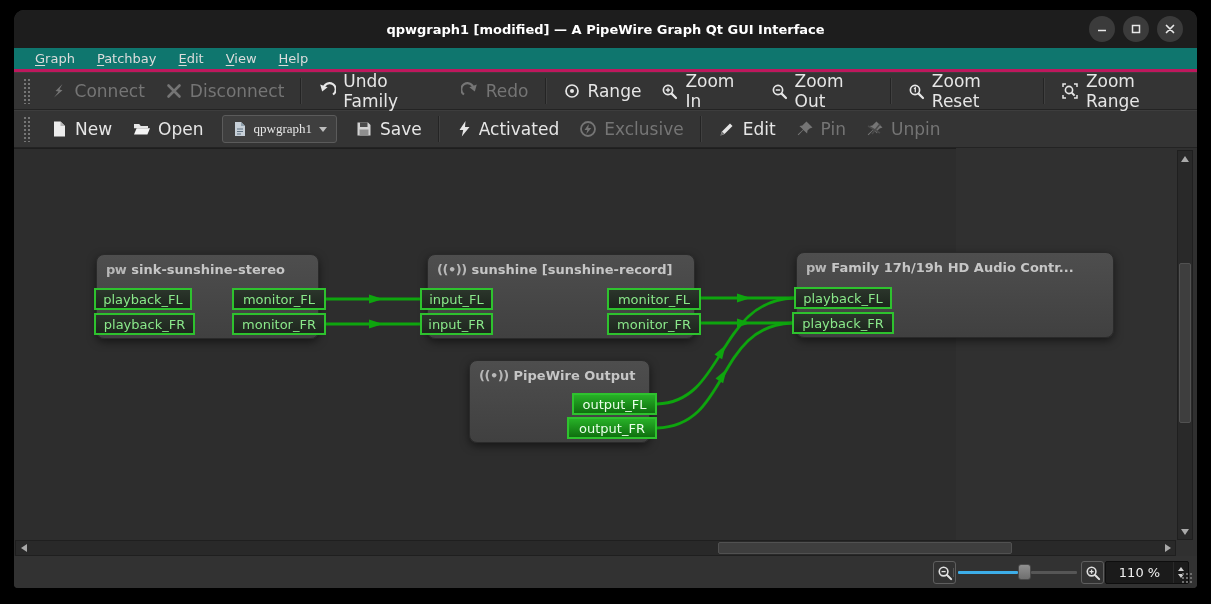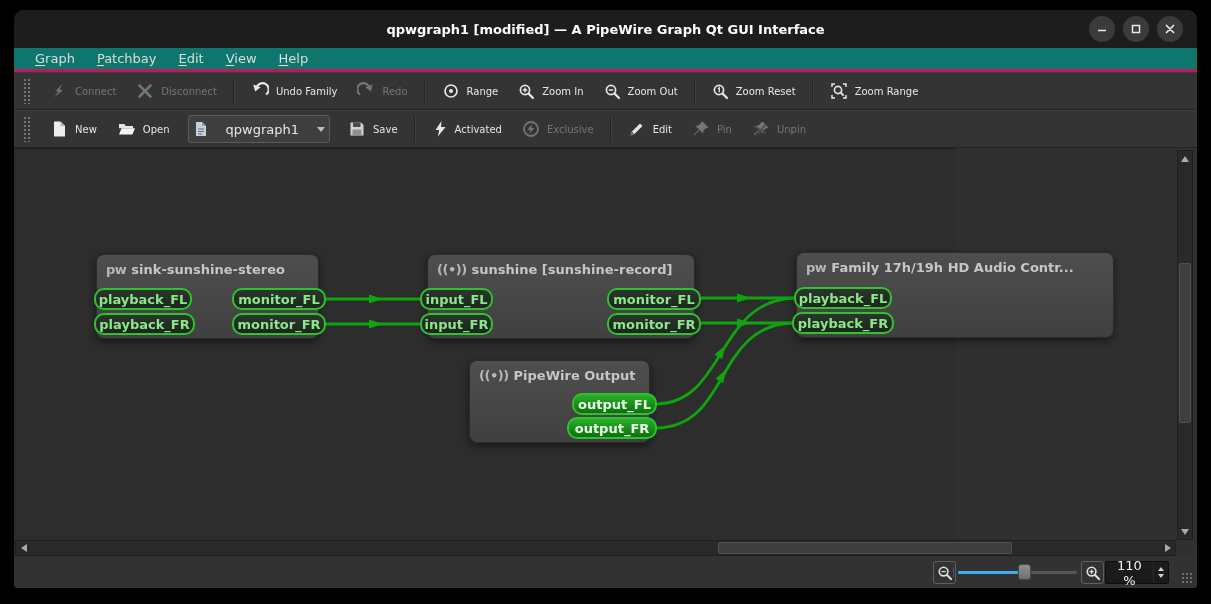--- a/index.html
+++ b/index.html
@@ -16,40 +16,40 @@
   
   .menubar { height:24px; background:#0f766e; border-bottom:3px solid #be185d; display:flex; align-items:center; padding-left:10px; }
   .menu-item { color:#dcdcdc; font-size:13px; padding:2px 11px; }
   .menu-item .mn { text-decoration:underline; text-underline-offset:2px; }
 
   
   .toolbar { height:38px; background:#343434; border-top:1px solid #3d3d3d; border-bottom:1px solid #232323;
              display:flex; align-items:center; padding-left:6px; }
   .tb-handle { width:8px; height:26px; margin:0 9px 0 3px;
                background-image:radial-gradient(#757575 1px, transparent 1.2px); background-size:4px 4px; }
-  .tb-btn { display:flex; align-items:center; gap:7px; padding:0 10px; height:30px; font-size:10px; color:#e6e6e6; border-radius:3px; }
+  .tb-btn { display:flex; align-items:center; gap:7px; padding:0 10px; height:30px; font-size:17px; color:#e6e6e6; border-radius:3px; }
   .tb-btn.disabled { color:#757575; }
   .tb-btn svg { display:block; flex:none; }
   .tb-sep { width:0; height:26px; border-left:1px solid #242424; border-right:1px solid #404040; margin:0 6px; }
-  .dropdown-btn { display:flex; align-items:center; gap:18px; height:28px; padding:0 4px; margin:0 8px;
-                  background:#3f3f3f; border:1px solid #5b5b5b; border-radius:3px; color:#e6e6e6; font-size:13px; }
+  .dropdown-btn { display:flex; align-items:center; gap:7px; height:28px; padding:0 9px; margin:0 8px;
+                  background:#3f3f3f; border:1px solid #5b5b5b; border-radius:3px; color:#e6e6e6; font-size:13px;font-family:Liberation Serif, serif; }
   .chevron-down { width:0; height:0; border:4px solid transparent; border-top:5px solid #bdbdbd; margin-top:5px; }
 
   
   .canvas { position:absolute; left:0; top:138px; width:942px; height:408px; background:#2d2d2d;
             border-top:1px solid #1e1e1e; }
   .wires { position:absolute; left:0; top:0; width:1163px; height:392px; }
   .node { position:absolute; background:linear-gradient(#4e4e4e,#404040); border:1px solid #2a2a2a; border-radius:8px;
           box-shadow:0 3px 8px rgba(0,0,0,.5); }
   .node-title { display:flex; align-items:center; gap:5px; padding:7px 10px 0 9px; color:#c6c6c6; font-weight:bold;
                 font-size:13px; white-space:nowrap; overflow:hidden; }
   .node-icon { color:#b7b7b7; font-weight:bold; font-size:13px; letter-spacing:-0.5px; }
-  .port { position:absolute; height:22px; border:2px solid #2ec22e; border-radius:10px;
+  .port { position:absolute; height:22px; border:2px solid #2ec22e; border-radius:0;
           background:linear-gradient(#2b352b,#1d261d); color:#8ae88a; font-size:13px;
-          display:flex; align-items:center; justify-content:center; white-space:nowrap; padding:0 5px;font-weight:bold; }
+          display:flex; align-items:center; justify-content:center; white-space:nowrap; padding:0 5px; }
   .port.hl { background:linear-gradient(#27b027,#0f6f0f); color:#eaffea; }
 
   
   .hscroll { position:absolute; left:1px; bottom:0; width:1161px; height:16px; background:#292929; border:1px solid #1f1f1f; }
   .vscroll { position:absolute; left:1163px; top:1px; width:16px; height:390px; background:#292929; border:1px solid #1f1f1f; }
   .sc-btn { position:absolute; width:14px; height:14px; display:flex; align-items:center; justify-content:center; }
   .sc-thumb { position:absolute; background:#3e3e3e; border:1px solid #515151; border-radius:2px; }
   .tri-left  { width:0; height:0; border:4px solid transparent; border-right:6px solid #a9a9a9; margin-right:3px; }
   .tri-right { width:0; height:0; border:4px solid transparent; border-left:6px solid #a9a9a9; margin-left:3px; }
   .tri-up    { width:0; height:0; border:4px solid transparent; border-bottom:6px solid #a9a9a9; margin-bottom:3px; }
@@ -354,21 +354,21 @@
       <div class="sl-handle" style="left:60px;"></div>
       <div class="sl-tick" style="right:-5px;"></div>
     </div>
     <div class="sb-zbtn" style="left:1067px;">
       <svg width="16" height="16" viewBox="0 0 17 17">
           <circle cx="7" cy="7" r="4.6" fill="none" stroke="currentColor" stroke-width="1.7"></circle>
           <line x1="10.6" y1="10.6" x2="15" y2="15" stroke="currentColor" stroke-width="2.2" stroke-linecap="round"></line>
           <path d="M7 4.8 V9.2 M4.8 7 H9.2" stroke="currentColor" stroke-width="1.4"></path>
         </svg>
     </div>
-    <div class="spinbox" style="left:1091px; width:64px;">
+    <div class="spinbox" style="left:1091px; width:84px;">
       <span class="spin-val">110 %</span>
       <div class="spin-arrows">
         <div class="sp-up"></div>
         <div class="sp-dn"></div>
       </div>
     </div>
     <div class="grip"></div>
   </div>
 
 </div>

